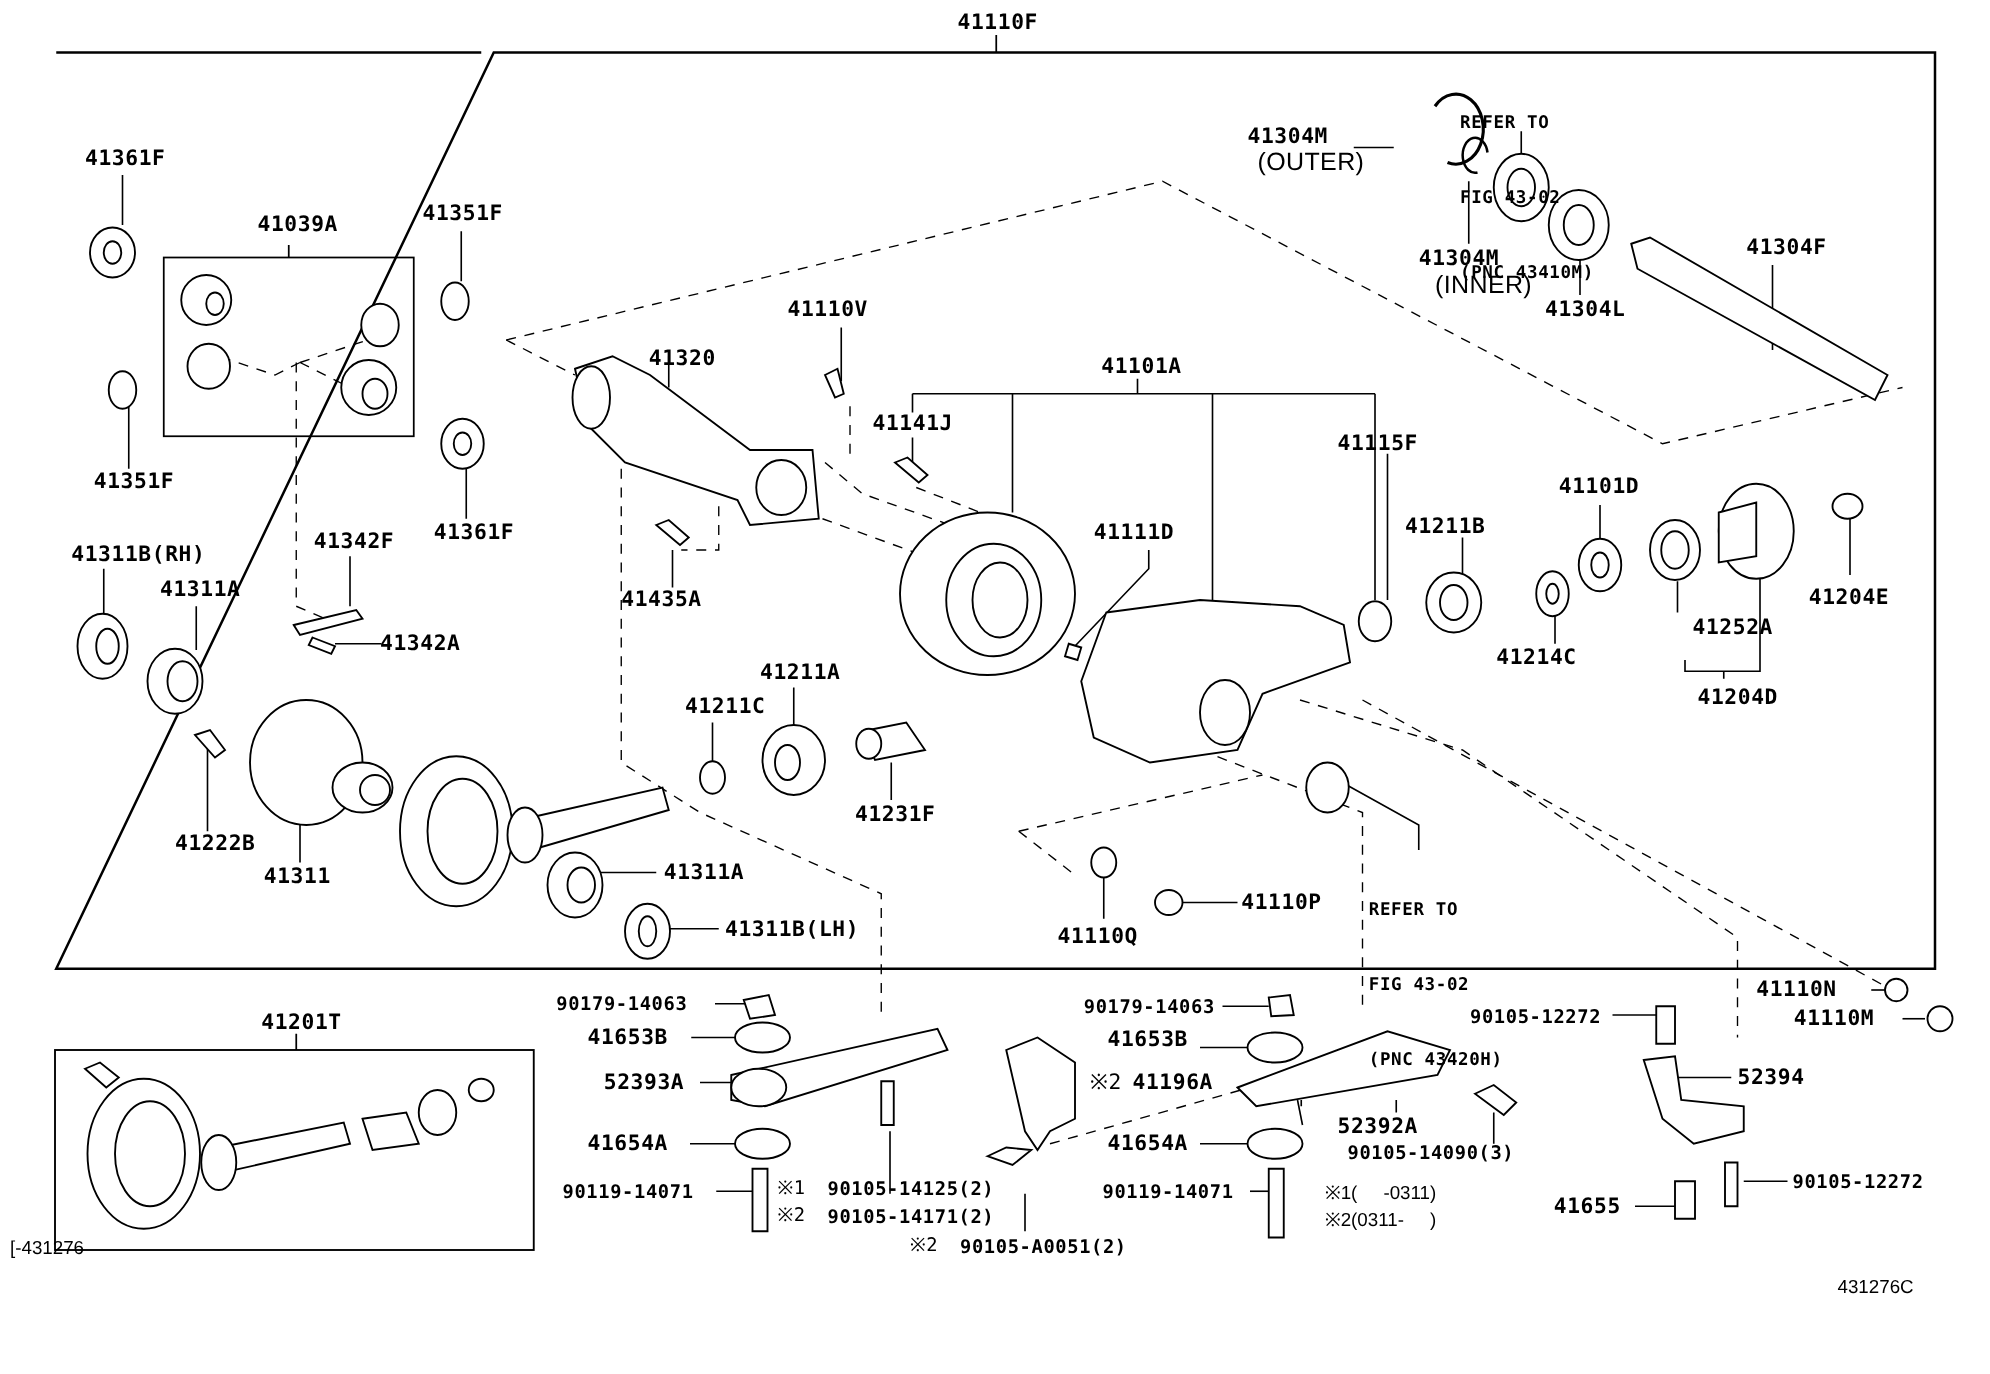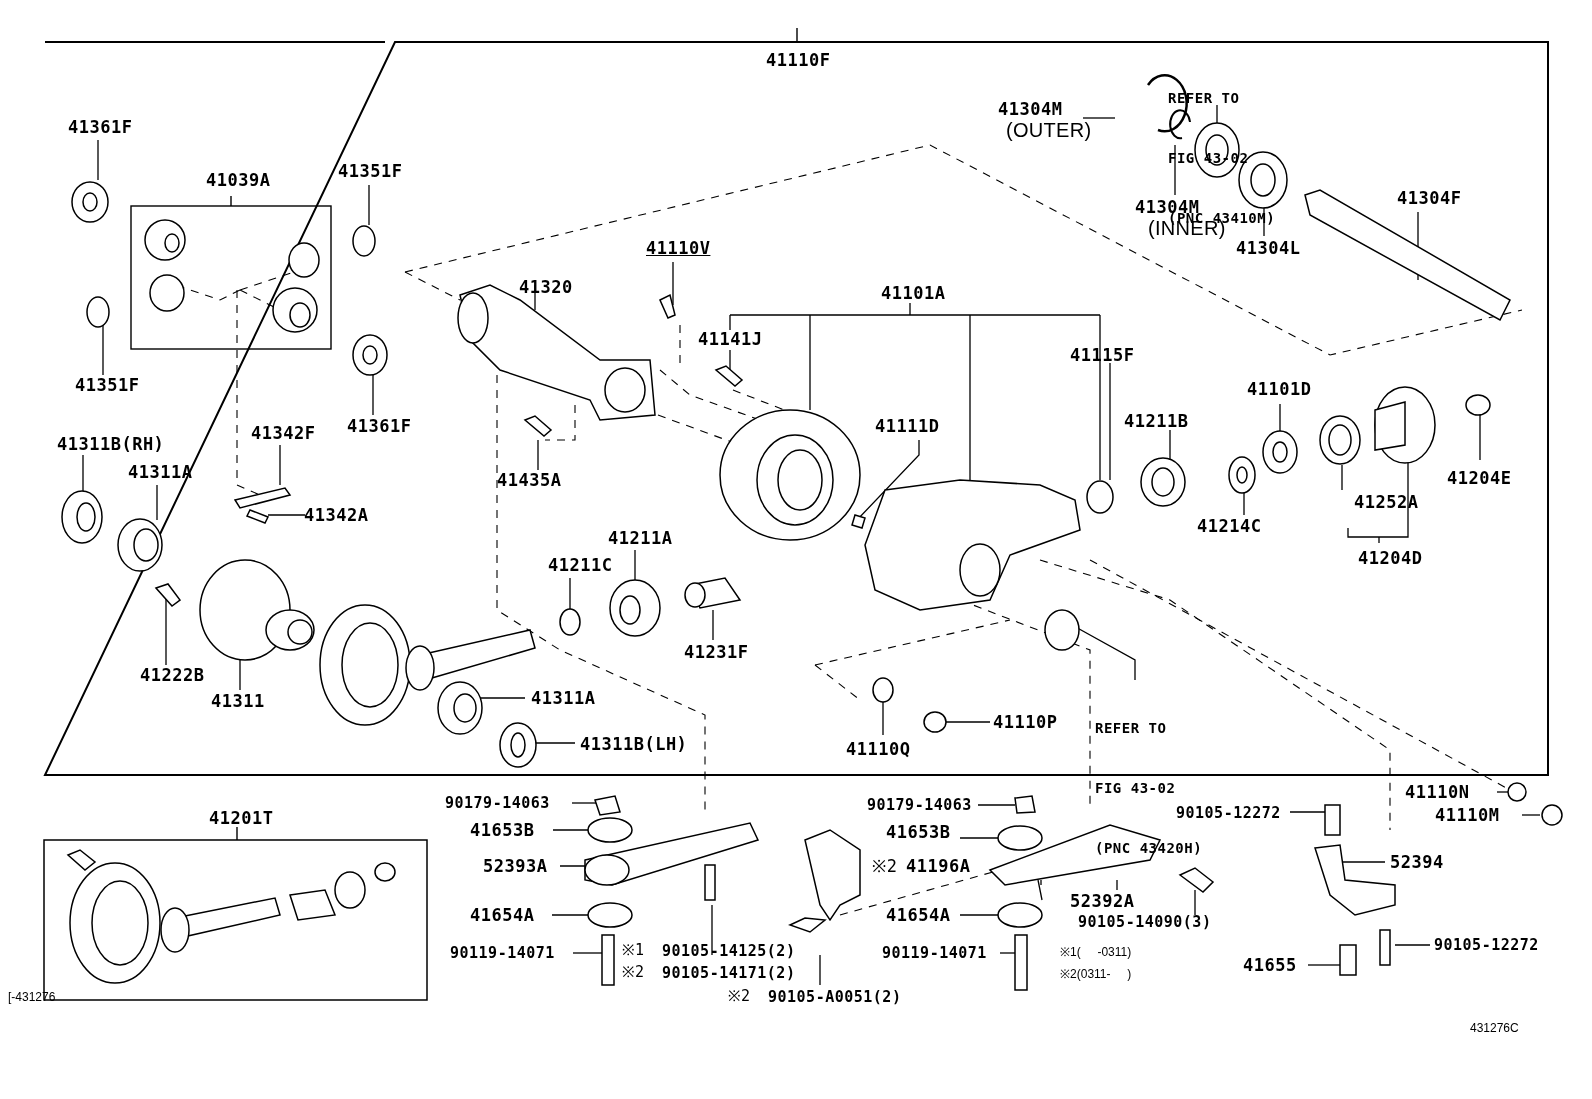--- a/index.html
+++ b/index.html
@@ -6,21 +6,21 @@
   body { width: 1592px; height: 1099px; position: relative; overflow: hidden;
          font-family: "DejaVu Serif", "Liberation Serif", serif; color: #000; }
   #canvas { position: absolute; left: 0; top: 0; width: 1592px; height: 1099px; }
   .lbl { position: absolute; font-family: "DejaVu Sans Mono", "Liberation Mono", monospace;
          font-weight: bold; font-size: 17px; letter-spacing: 0.5px; white-space: nowrap; line-height: 1; }
   .lbl.sm { font-size: 15px; }
   .sub { position: absolute; font-family: "Liberation Sans", sans-serif; font-size: 20px;
          white-space: nowrap; line-height: 1; letter-spacing: 0.3px; }
   .note { position: absolute; font-family: "DejaVu Sans Mono", "Liberation Mono", monospace;
           font-size: 14px; white-space: pre; line-height: 20px; letter-spacing: 0.5px; font-weight: bold; }
-  .foot { position: absolute; font-family: "Liberation Sans", sans-serif; font-size: 12px; white-space: pre; }
+  .foot { position: absolute; font-family: "Liberation Sans", sans-serif; font-size: 15px; white-space: pre; }
 </style>
 </head>
 <body>
 
 <svg id="canvas" viewBox="0 0 1592 1099" xmlns="http://www.w3.org/2000/svg">
   <g fill="none" stroke="#000" stroke-width="1.4">
 
     <path d="M45 42 L385 42 M395 42 L1548 42 L1548 775 L45 775 Z" stroke-width="2"></path>
     <line x1="797" y1="28" x2="797" y2="42"></line>
 
@@ -247,21 +247,21 @@
     <path d="M1015 935 L1027 935 L1027 990 L1015 990 Z"></path>
     <path d="M1180 875 L1195 868 L1213 882 L1203 892 Z"></path>
 
     <path d="M1325 805 L1340 805 L1340 835 L1325 835 Z"></path>
     <path d="M1315 848 L1340 845 L1345 880 L1395 885 L1395 905 L1355 915 L1330 895 Z"></path>
     <path d="M1340 945 L1356 945 L1356 975 L1340 975 Z"></path>
     <path d="M1380 930 L1390 930 L1390 965 L1380 965 Z"></path>
   </g>
 </svg>
 
-<div class="lbl" style="left:766px;top:10px;margin-top:42px;">41110F</div>
+<div class="lbl" style="left:766px;top:10px;">41110F</div>
 
 <div class="note" style="left:1168px;top:48px;">
   <div>REFER TO</div>
   <div>FIG 43-02</div>
   <div>(PNC 43410M)</div>
 </div>
 
 <div class="lbl" style="left:998px;top:101px;">41304M</div>
 <div class="sub" style="left:1006px;top:120px;">(OUTER)</div>
 <div class="lbl" style="left:1135px;top:199px;">41304M</div>
@@ -277,21 +277,21 @@
 <div class="lbl" style="left:57px;top:436px;">41311B(RH)</div>
 <div class="lbl" style="left:128px;top:464px;">41311A</div>
 <div class="lbl" style="left:251px;top:425px;">41342F</div>
 <div class="lbl" style="left:304px;top:507px;">41342A</div>
 <div class="lbl" style="left:140px;top:667px;">41222B</div>
 <div class="lbl" style="left:211px;top:693px;">41311</div>
 <div class="lbl" style="left:531px;top:690px;">41311A</div>
 <div class="lbl" style="left:580px;top:736px;">41311B(LH)</div>
 
 <div class="lbl" style="left:519px;top:279px;">41320</div>
-<div class="lbl" style="left:646px;top:240px;text-decoration:underline;">41110V</div>
+<div class="lbl" style="left:630px;top:240px;">41110V</div>
 <div class="lbl" style="left:497px;top:472px;">41435A</div>
 <div class="lbl" style="left:698px;top:331px;">41141J</div>
 <div class="lbl" style="left:881px;top:285px;">41101A</div>
 <div class="lbl" style="left:875px;top:418px;">41111D</div>
 <div class="lbl" style="left:1070px;top:347px;">41115F</div>
 <div class="lbl" style="left:1124px;top:413px;text-align:right;">41211B</div>
 <div class="lbl" style="left:1197px;top:518px;">41214C</div>
 <div class="lbl" style="left:1247px;top:381px;">41101D</div>
 <div class="lbl" style="left:1320px;top:494px;margin-left:34px;">41252A</div>
 <div class="lbl" style="left:1358px;top:550px;">41204D</div>

